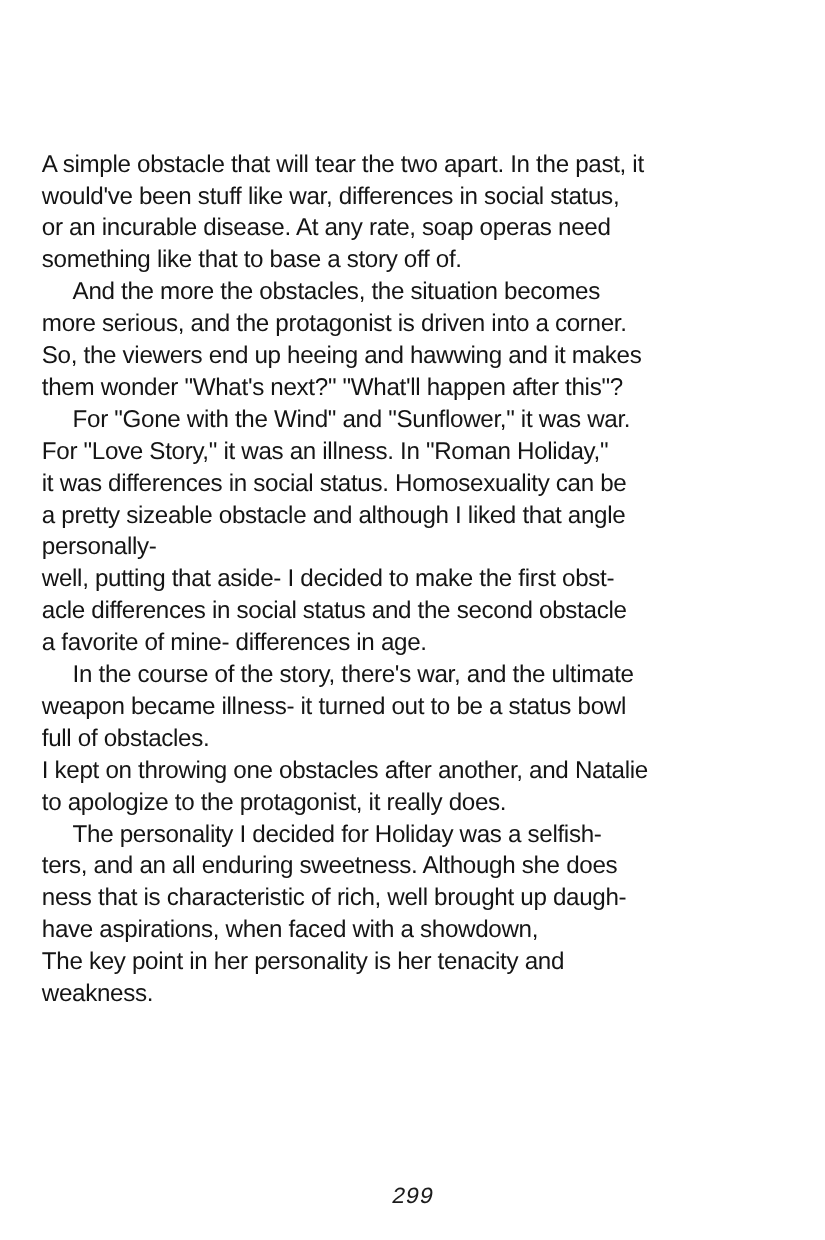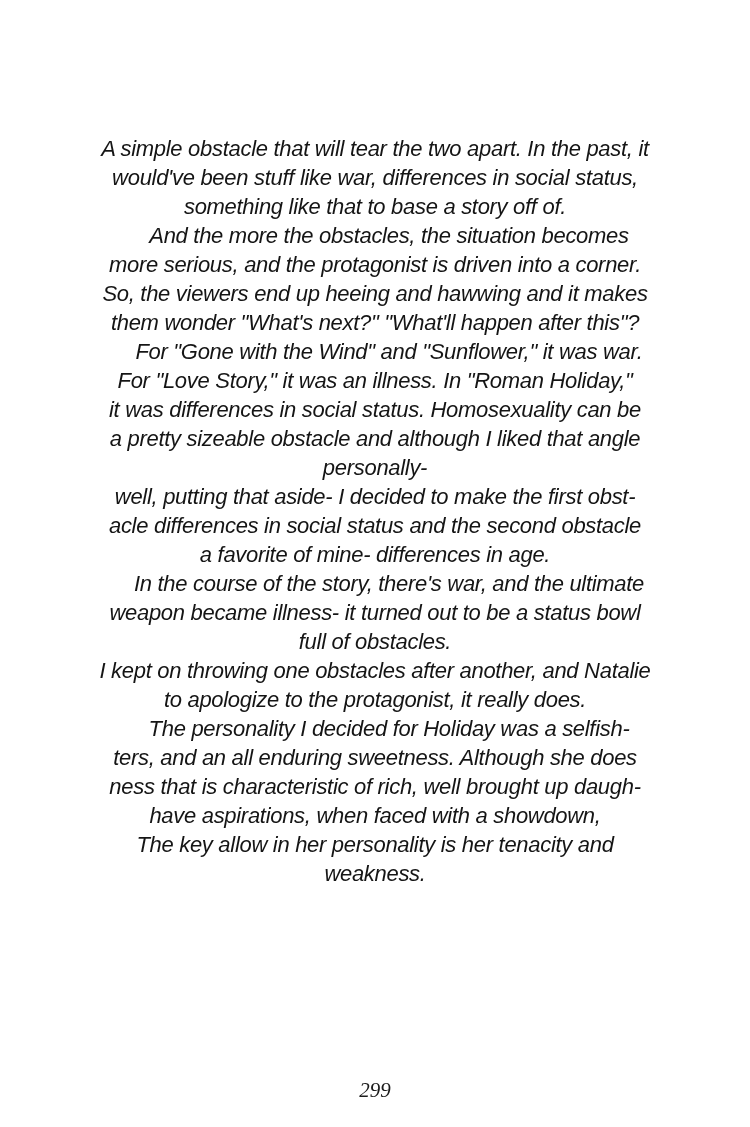--- a/index.html
+++ b/index.html
@@ -13,52 +13,52 @@
     height: 1127px;
     background: #ffffff;
     overflow: hidden;
     font-family: "Liberation Sans", sans-serif;
   }
   .text-block {
     position: absolute;
     top: 134px;
     left: 38px;
     width: 674px;
-    text-align: center;
-    font-style: italic;
+    text-align: left;
     font-size: 22px;
     line-height: 29px;
     letter-spacing: -0.3px;
     color: #151515;
   }
   .line {
     white-space: nowrap;
   }
   .line.indent {
     padding-left: 28px;
   }
   .page-number {
     position: absolute;
     top: 1078px;
     left: 0;
     width: 100%;
     text-align: center;
-    font-family: Liberation Serif, serif;
+    font-family: Liberation Mono, monospace;
     font-style: italic;
     font-size: 21px;
     color: #1c1c1c;
   }
 </style>
 </head>
 <body>
 
 <div class="page">
   <div class="text-block" id="text-block">
       <div class="line">A simple obstacle that will tear the two apart. In the past, it</div>
       <div class="line">would've been stuff like war, differences in social status,</div>
+      <div class="line">or an incurable disease. At any rate, soap operas need</div>
       <div class="line">something like that to base a story off of.</div>
       <div class="line indent">And the more the obstacles, the situation becomes</div>
       <div class="line">more serious, and the protagonist is driven into a corner.</div>
       <div class="line">So, the viewers end up heeing and hawwing and it makes</div>
       <div class="line">them wonder "What's next?" "What'll happen after this"?</div>
       <div class="line indent">For "Gone with the Wind" and "Sunflower," it was war.</div>
       <div class="line">For "Love Story," it was an illness. In "Roman Holiday,"</div>
       <div class="line">it was differences in social status. Homosexuality can be</div>
       <div class="line">a pretty sizeable obstacle and although I liked that angle</div>
       <div class="line">personally-</div>
@@ -67,17 +67,17 @@
       <div class="line">a favorite of mine- differences in age.</div>
       <div class="line indent">In the course of the story, there's war, and the ultimate</div>
       <div class="line">weapon became illness- it turned out to be a status bowl</div>
       <div class="line">full of obstacles.</div>
       <div class="line">I kept on throwing one obstacles after another, and Natalie</div>
       <div class="line">to apologize to the protagonist, it really does.</div>
       <div class="line indent">The personality I decided for Holiday was a selfish-</div>
       <div class="line">ters, and an all enduring sweetness. Although she does</div>
       <div class="line">ness that is characteristic of rich, well brought up daugh-</div>
       <div class="line">have aspirations, when faced with a showdown,</div>
-      <div class="line">The key allow in her personality is her tenacity and</div>
+      <div class="line">The key point in her personality is her tenacity and</div>
       <div class="line">weakness.</div>
     </div>
   <div class="page-number">299</div>
 </div>
 
 </body></html>

